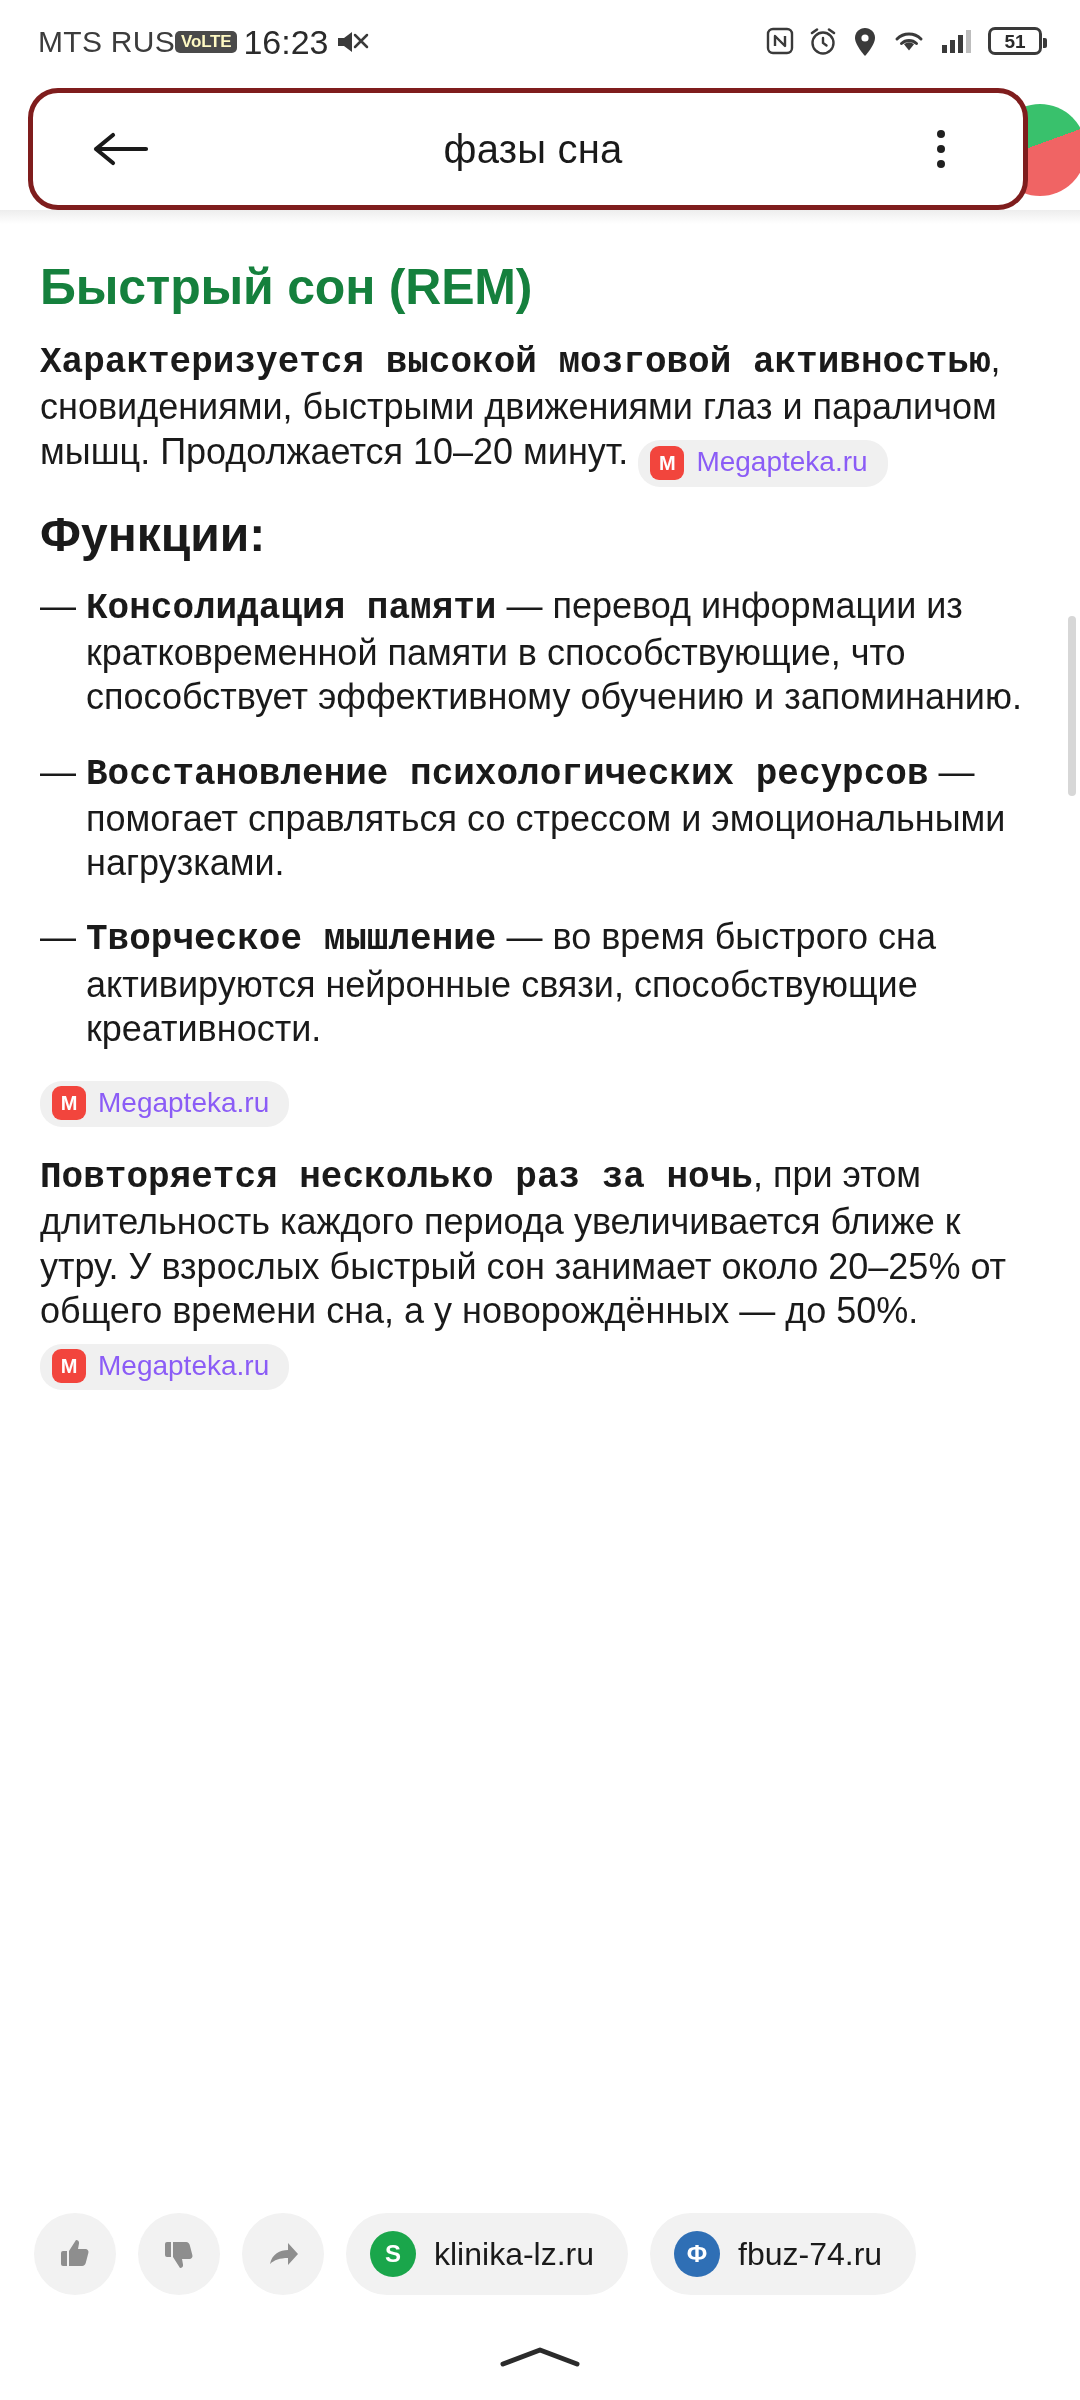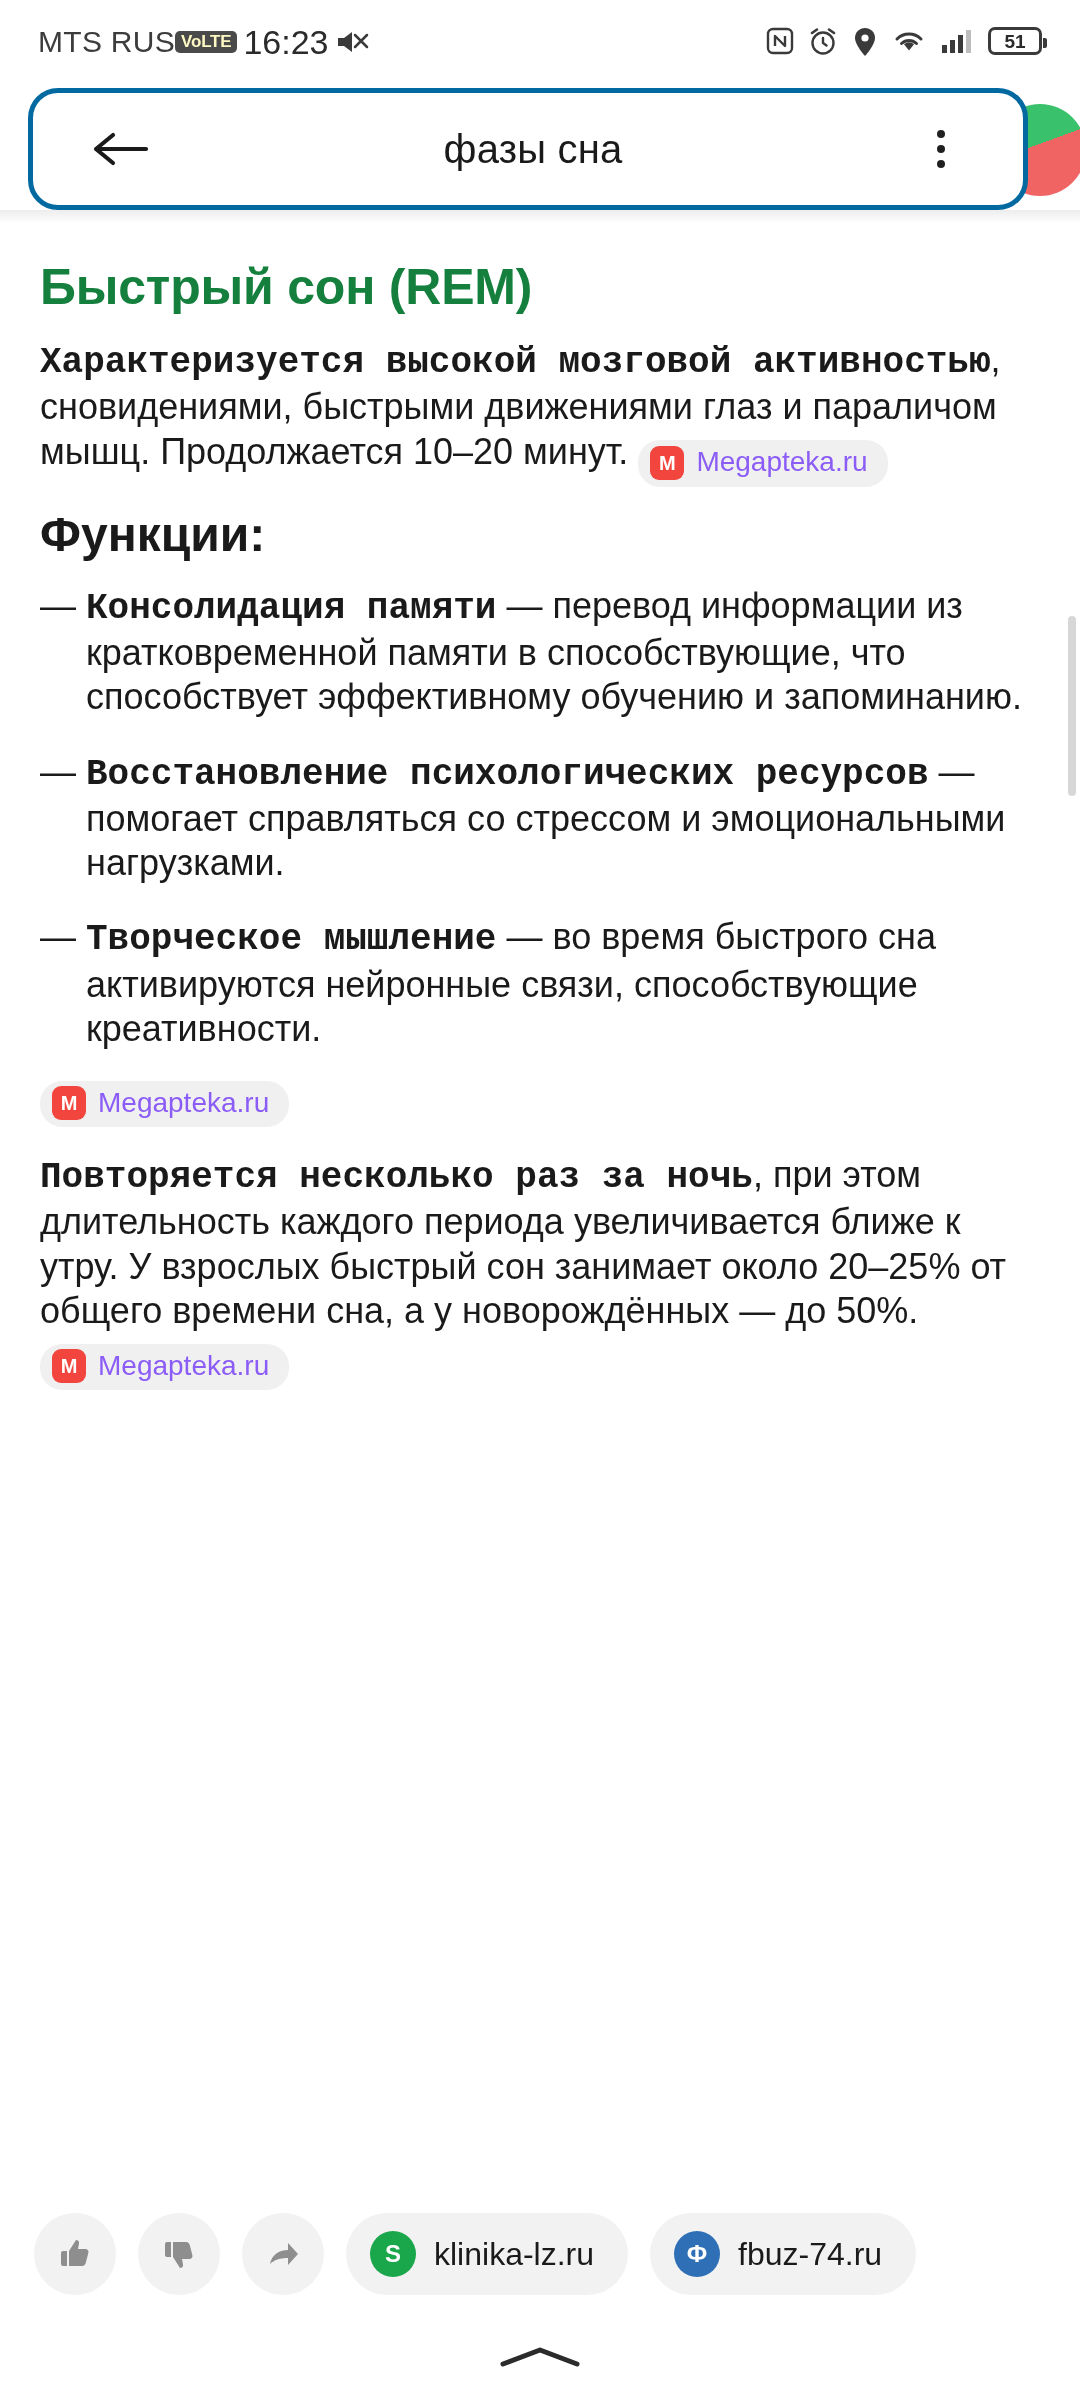--- a/index.html
+++ b/index.html
@@ -84,21 +84,21 @@
     height: 132px;
     background: #ffffff;
   }
   .search-box {
     position: absolute;
     left: 28px;
     top: 4px;
     width: 1000px;
     height: 122px;
     background: #ffffff;
-    border: 5px solid #0369a1;
+    border: 5px solid #7f1d1d;
     border-radius: 30px;
     display: flex;
     align-items: center;
     padding: 0 52px;
     z-index: 3;
   }
   .back-btn {
     width: 70px; height: 70px;
     display: flex; align-items: center; justify-content: center;
     flex: 0 0 auto;

